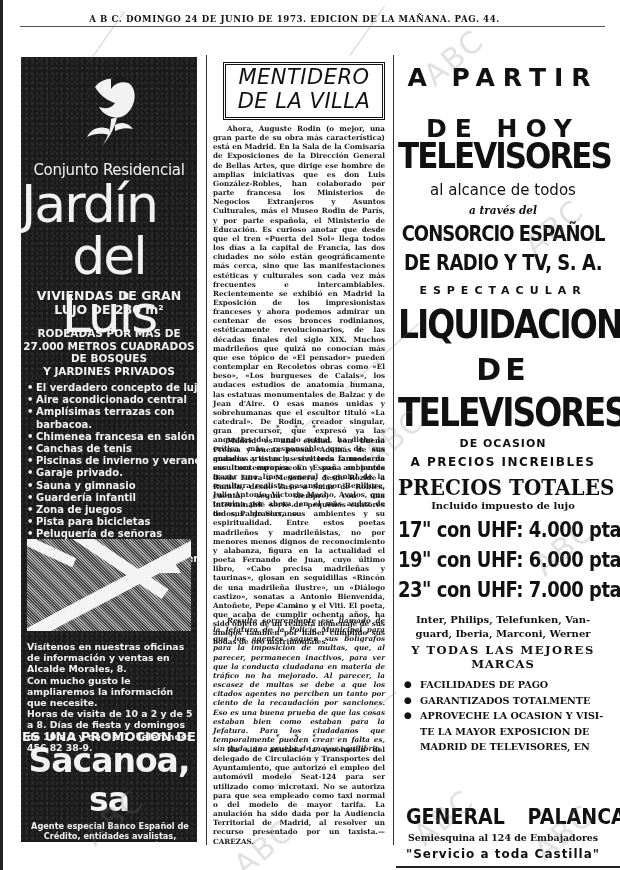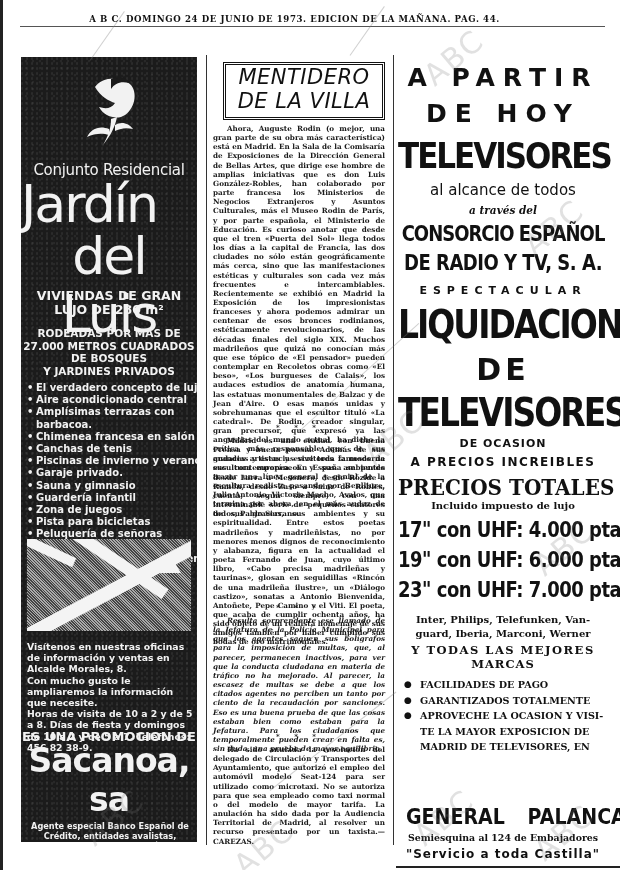--- a/index.html
+++ b/index.html
@@ -42,21 +42,21 @@
   .mentidero-box .l1, .mentidero-box .l2 { font-family:"DejaVu Sans", sans-serif; font-style:italic; font-size:21px; line-height:24px; letter-spacing:0.5px; font-weight:normal; }
   .article { position:absolute; left:213px; width:172px; font-family:"DejaVu Serif", serif; font-size:7.2px; line-height:9.15px; text-align:justify; font-weight:bold; color:#1a1a1a; }
   .article p { margin:0; text-indent:14px; }
   .article.italic { font-style:italic; }
   .stars { position:absolute; left:213px; width:172px; text-align:center; font-size:7px; letter-spacing:6px; font-weight:bold; }
 
   
   .ad-right { position:absolute; left:398px; top:57px; width:210px; text-align:center; }
   .r { position:absolute; left:0; width:210px; text-align:center; white-space:nowrap; }
   .a-partir { top:6px; font-family:"DejaVu Sans", sans-serif; font-weight:bold; font-size:25px; letter-spacing:8px; }
-  .de-hoy { top:42px; font-family:"DejaVu Sans", sans-serif; font-weight:bold; font-size:25px; letter-spacing:8px; }
+  .de-hoy { top:57px; font-family:"DejaVu Sans", sans-serif; font-weight:bold; font-size:25px; letter-spacing:8px; }
   .televisores1 { top:80px; font-family:"DejaVu Sans", sans-serif; font-weight:bold; font-size:31px; letter-spacing:-2px; transform:scaleY(1.15); }
   .alcance { top:124px; font-family:"DejaVu Sans", sans-serif; font-size:15px; }
   .traves { top:147px; font-family:"DejaVu Serif", serif; font-style:italic; font-weight:bold; font-size:10.5px; }
   .consorcio { top:166px; font-family:"DejaVu Sans", sans-serif; font-weight:bold; font-size:18px; letter-spacing:-1px; transform:scaleY(1.15); }
   .radio-tv { top:195px; font-family:"DejaVu Sans", sans-serif; font-weight:bold; font-size:18px; letter-spacing:-0.5px; transform:scaleY(1.15); }
   .espectacular { top:227px; font-family:"DejaVu Sans", sans-serif; font-weight:bold; font-size:11px; letter-spacing:6px; }
   .liquidacion { top:248px; font-family:"DejaVu Sans", sans-serif; font-weight:bold; font-size:33px; letter-spacing:-2px; transform:scaleY(1.2); }
   .de-big { top:295px; font-family:"DejaVu Sans", sans-serif; font-weight:bold; font-size:30px; letter-spacing:4px; }
   .televisores2 { top:336px; font-family:"DejaVu Sans", sans-serif; font-weight:bold; font-size:33px; letter-spacing:-2px; transform:scaleY(1.2); }
   .ocasion { top:380px; font-family:"DejaVu Sans", sans-serif; font-weight:bold; font-size:11px; letter-spacing:1px; }

